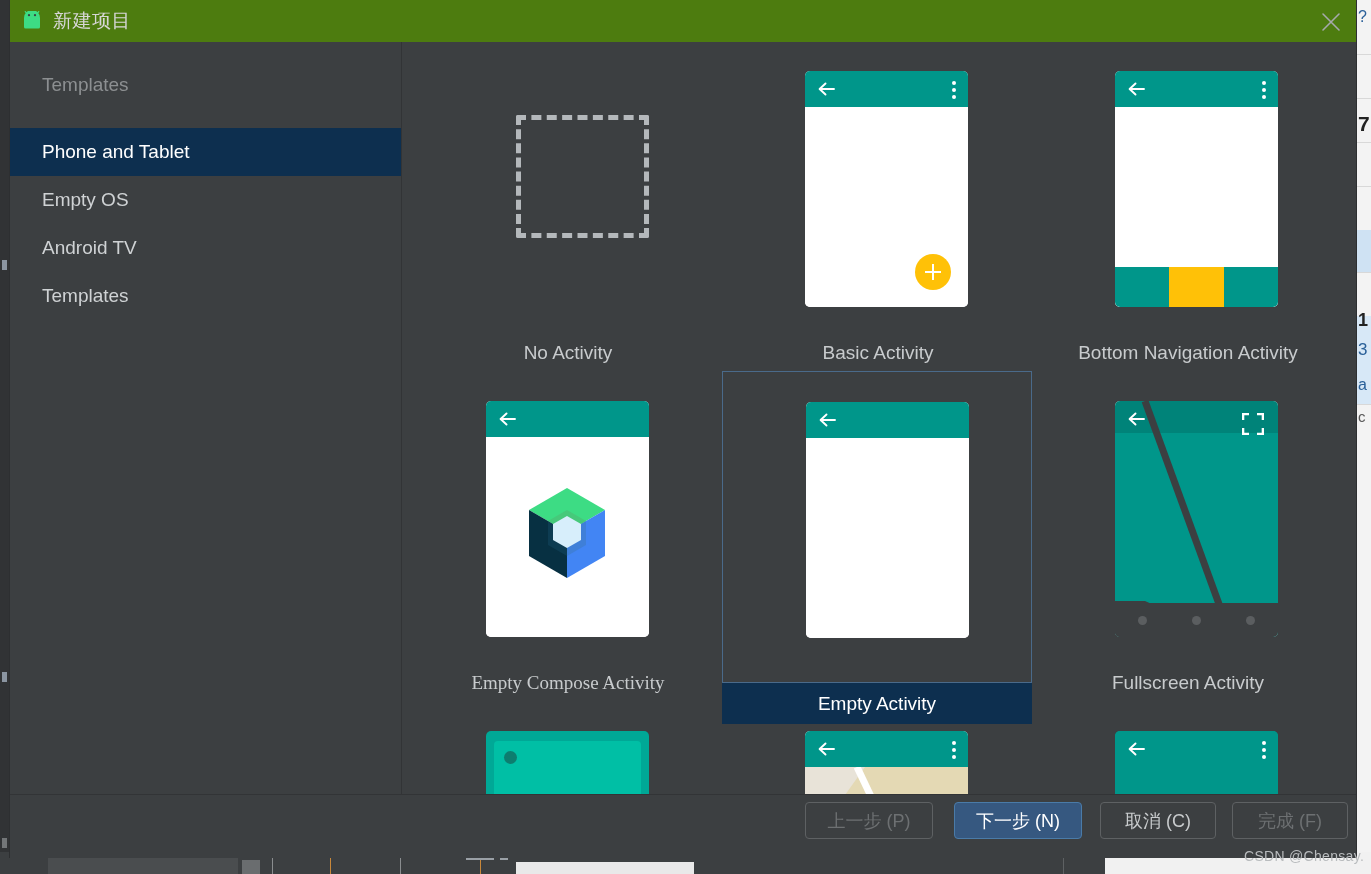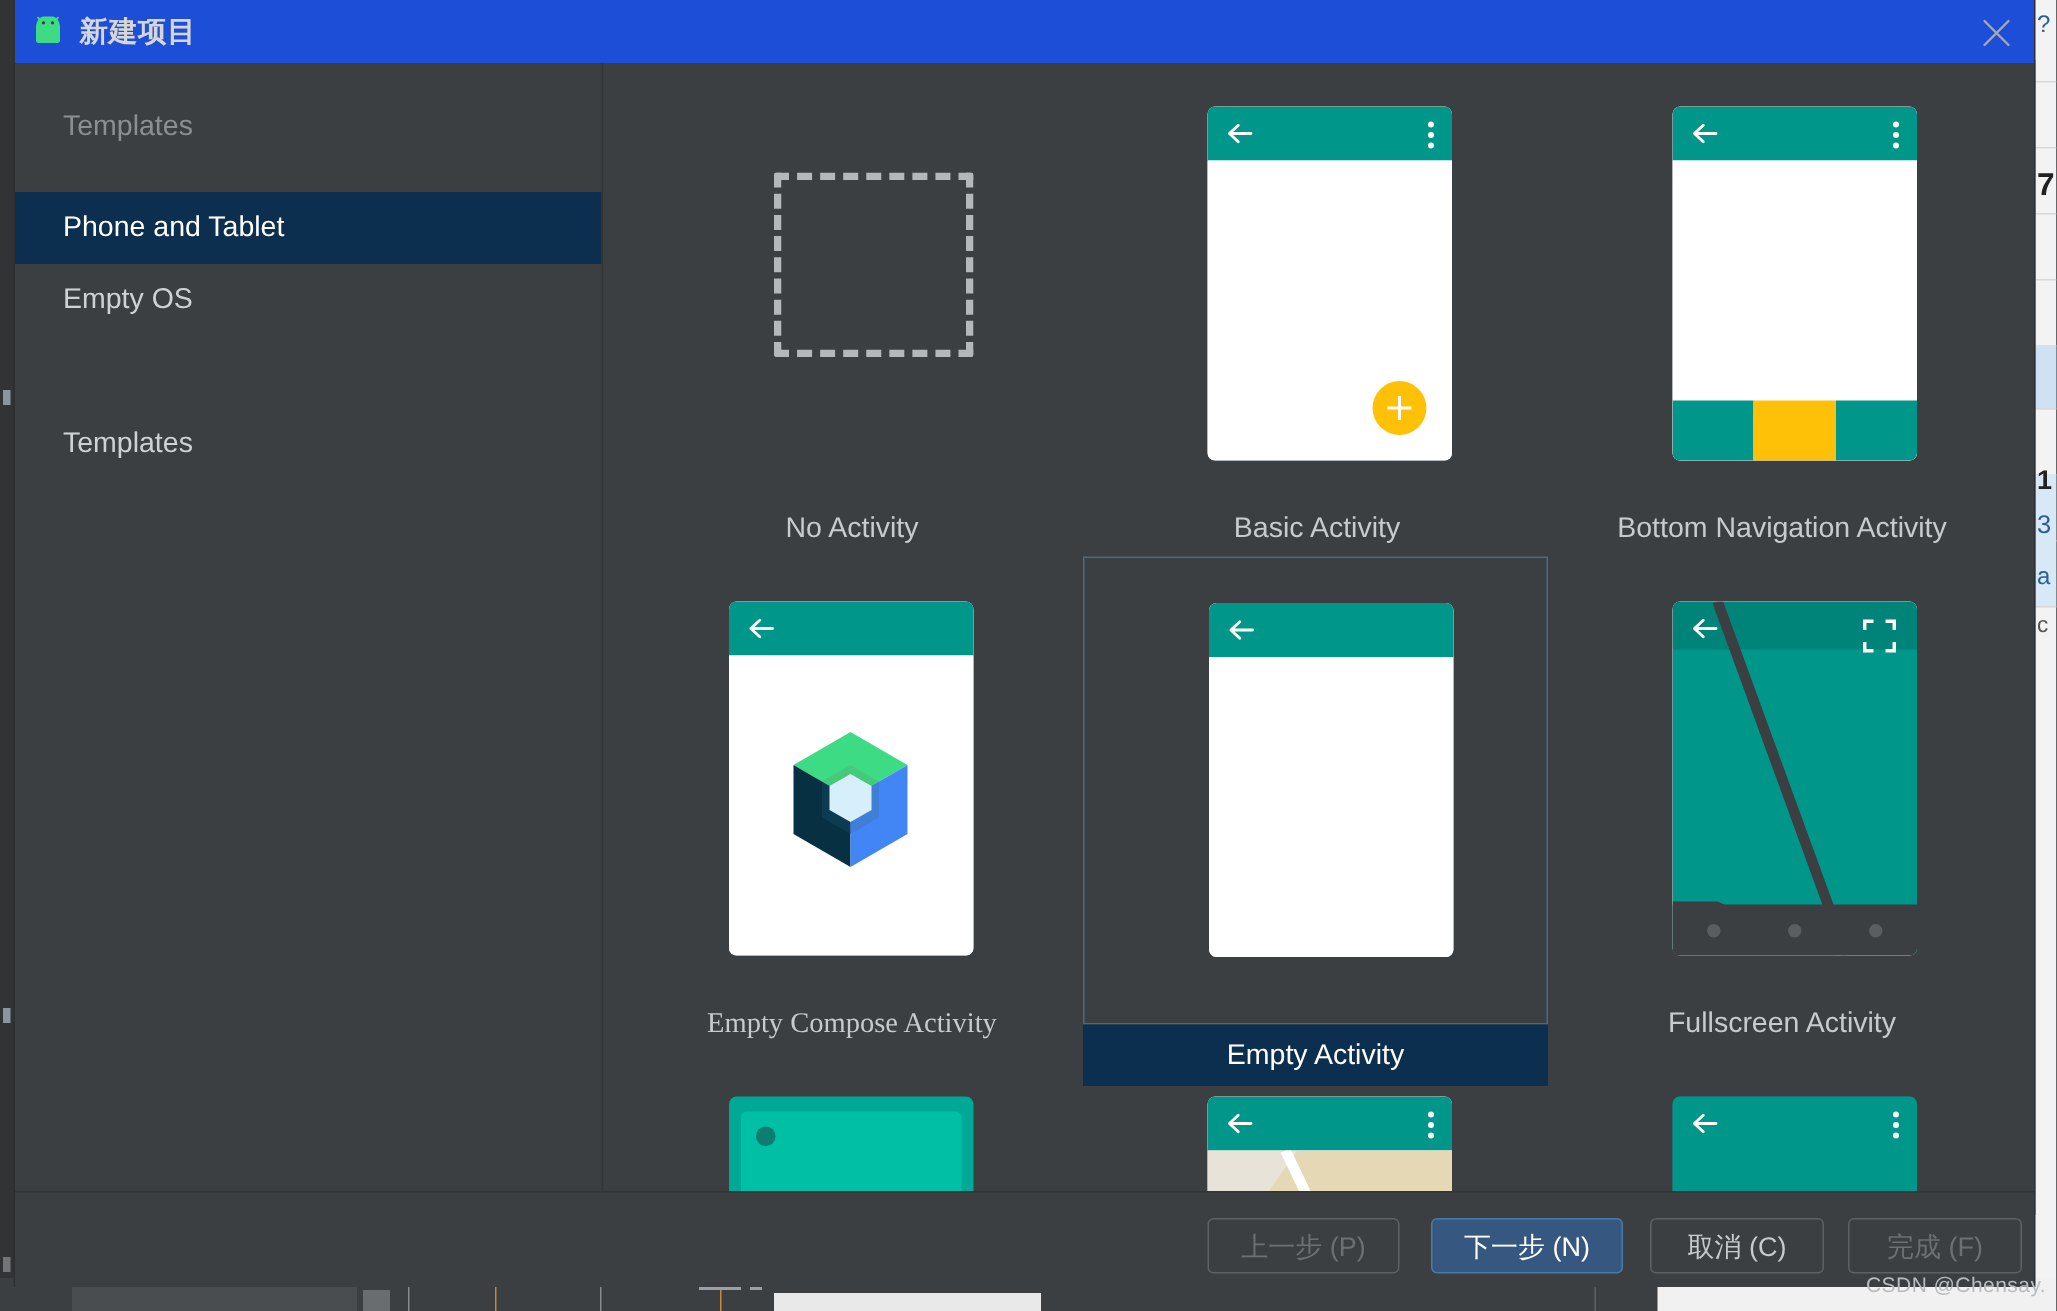--- a/index.html
+++ b/index.html
@@ -20,21 +20,21 @@
   .bg-bot-seg{position:absolute;top:856px;height:18px;background:#4a4d4f;}
   .bg-bot-line{position:absolute;top:856px;width:1px;height:18px;background:#5e6163;}
   .bg-bot-sheet{position:absolute;left:1105px;top:852px;width:266px;height:22px;background:#f1f1f1;}
   .bg-bot-mark{position:absolute;height:2px;background:#9aa0a6;}
 
   
   #dialog{
     position:absolute;left:10px;top:0;width:1346px;height:857px;
     background:#3c3f41;box-shadow:0 0 0 1px #2d2f31;
   }
-  .titlebar{position:absolute;left:0;top:0;width:1346px;height:42px;background:#1d4ed8;font-weight:bold;}
+  .titlebar{position:absolute;left:0;top:0;width:1346px;height:42px;background:#4d7c0f;}
   .title-robot{position:absolute;left:10px;top:11px;width:24px;height:19px;}
   .title-text{
     position:absolute;left:43px;top:8px;
     font-size:19px;color:#d6d6d6;letter-spacing:.5px;
     font-family:"Liberation Sans","DejaVu Sans",sans-serif;
   }
   .close-btn{position:absolute;left:1295px;top:0;width:51px;height:42px;cursor:pointer;}
   .close-btn svg{position:absolute;left:14px;top:10px;}
 
   
@@ -82,21 +82,21 @@
   .fs-topshade{position:absolute;left:0;top:0;width:100%;height:32px;background:rgba(0,0,0,.12);}
   .fs-diag{position:absolute;left:0;top:0;width:100%;height:100%;}
   .fs-nav{position:absolute;left:0;bottom:0;width:100%;height:34px;background:#3c3f41;display:flex;align-items:center;justify-content:space-around;}
   .fs-nav i{width:9px;height:9px;border-radius:50%;background:#5b5e60;display:block;}
   .ic-expand{position:absolute;right:14px;top:12px;}
   .compose-logo{position:absolute;}
 
   
   .footer{position:absolute;left:0;top:794px;width:1346px;height:63px;background:#3c3f41;border-top:1px solid #323436;}
   .btn{
-    position:absolute;top:17px;height:37px;box-sizing:border-box;
+    position:absolute;top:7px;height:37px;box-sizing:border-box;
     border:1px solid #5e6163;border-radius:4px;background:#3c3f41;
     font-size:18px;color:#c8cbcd;cursor:pointer;
     display:flex;align-items:center;justify-content:center;
     font-family:"Liberation Sans","DejaVu Sans",sans-serif;
   }
   .btn.disabled{color:#6d7072;cursor:default;}
   .btn.primary{background:#365880;border-color:#4a7ba8;color:#ffffff;}
   .watermark{
     position:absolute;left:1244px;top:848px;font-size:14px;color:#b9bcbe;
     font-family:"Liberation Sans","DejaVu Sans",sans-serif;letter-spacing:.3px;
@@ -164,20 +164,23 @@
     </div>
 
     <div class="sidebar">
       <div class="side-head">Templates</div>
       <div class="side-item sel" style="top:86px;">
         <span>Phone and Tablet</span>
       </div>
       <div class="side-item" style="top:134px;">
         <span>Empty OS</span>
       </div>
+      <div class="side-item" style="top:182px;">
+        <span>Android TV</span>
+      </div>
       <div class="side-item" style="top:230px;">
         <span>Templates</span>
       </div>
     </div>
     <div class="sidebar-divider"></div>
 
     <div class="content">
       <div class="grid">
 
         <div class="cell" style="left:11px;top:0;height:352px;">

